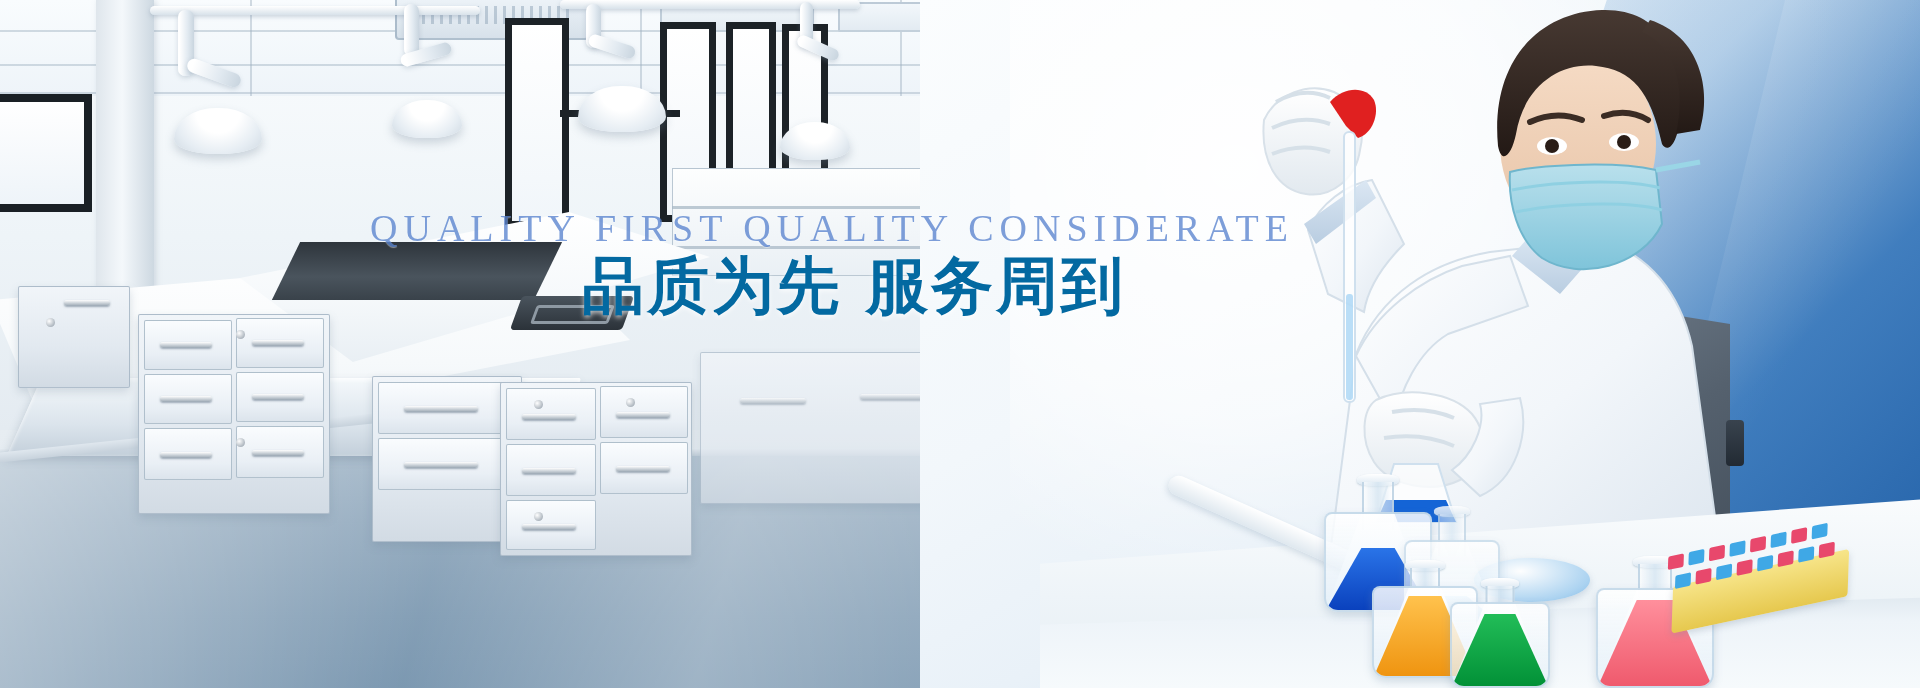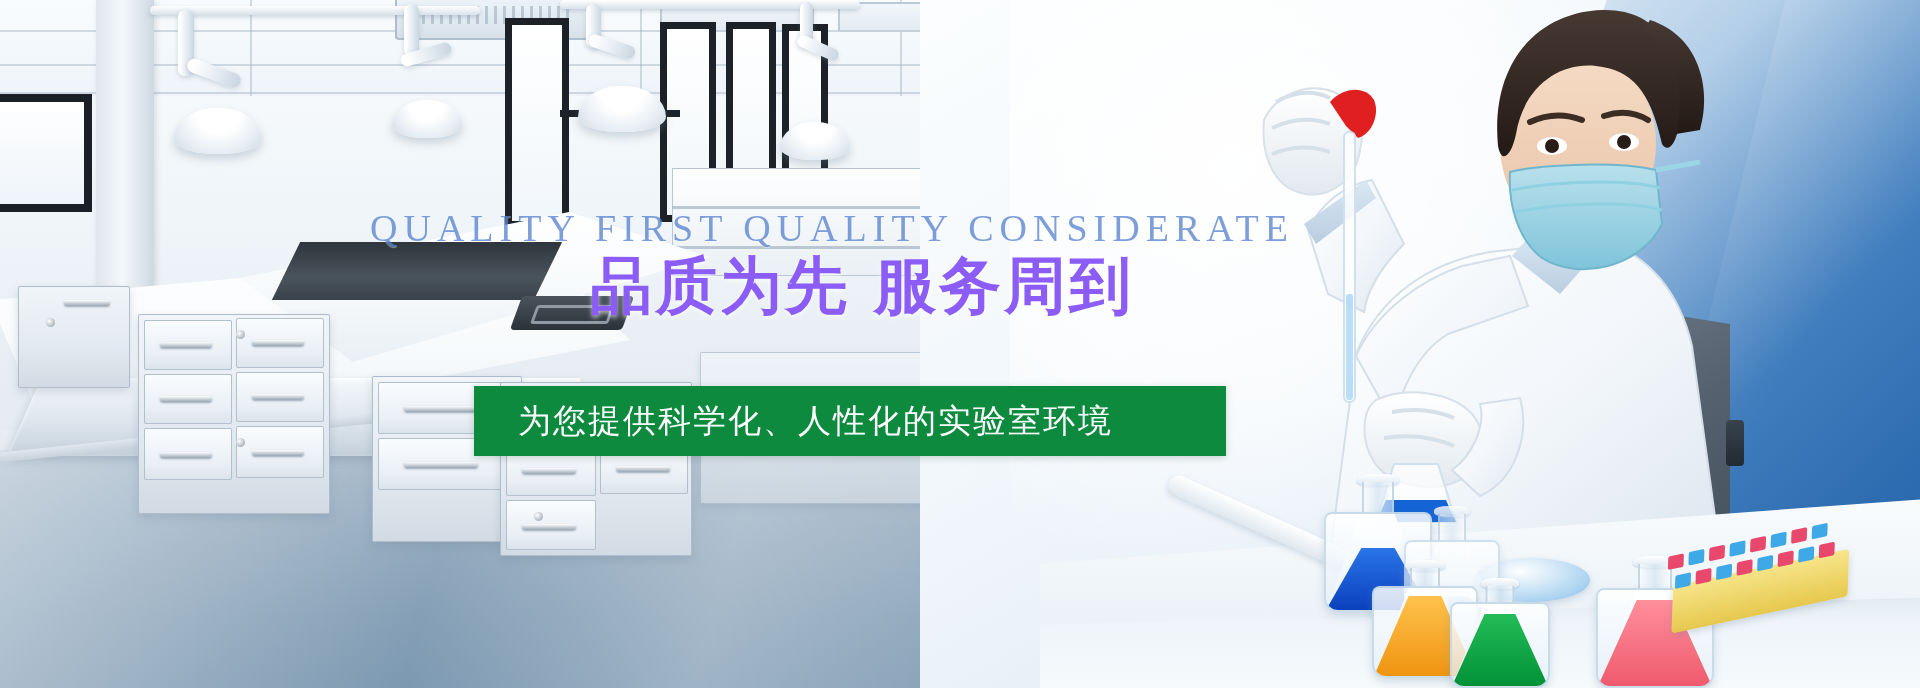--- a/index.html
+++ b/index.html
@@ -283,26 +283,26 @@
     position:absolute;left:6px;top:10px;
     font-family:"Liberation Serif","DejaVu Serif",serif;
     font-size:38px;
     letter-spacing:6px;
     color:#5a84cf;
     opacity:.78;
     white-space:nowrap;
     text-shadow:0 1px 1px rgba(255,255,255,.55);
   }
   .cn-head{
-    position:absolute;left:226px;top:48px;
+    position:absolute;left:218px;top:48px;
     font-family:"DejaVu Sans","Liberation Sans",sans-serif;
     font-weight:bold;
     font-size:62px;
     letter-spacing:3px;
-    color:#8b5cf6;
+    color:#0369a1;
     white-space:nowrap;
     text-shadow:0 2px 5px rgba(255,255,255,.75);
   }
   .cn-head .sp{display:inline-block;width:24px;}
   .green-bar{
     position:absolute;left:110px;top:190px;
     width:752px;height:70px;
     background:#0d8a3e;
     display:flex;align-items:center;
     box-shadow:0 2px 7px rgba(40,80,60,.22);
@@ -588,18 +588,15 @@
     </div>
   </div>
 
   <div class="headline-group">
     <div class="eng-line">QUALITY FIRST QUALITY CONSIDERATE</div>
 
     <div class="cn-head">
       <span>品质为先</span><span class="sp"></span><span>服务周到</span>
     </div>
 
-    <div class="green-bar">
-      <div class="sub">为您提供科学化、人性化的实验室环境</div>
-    </div>
   </div>
 
 </div>
 
 </body></html>

